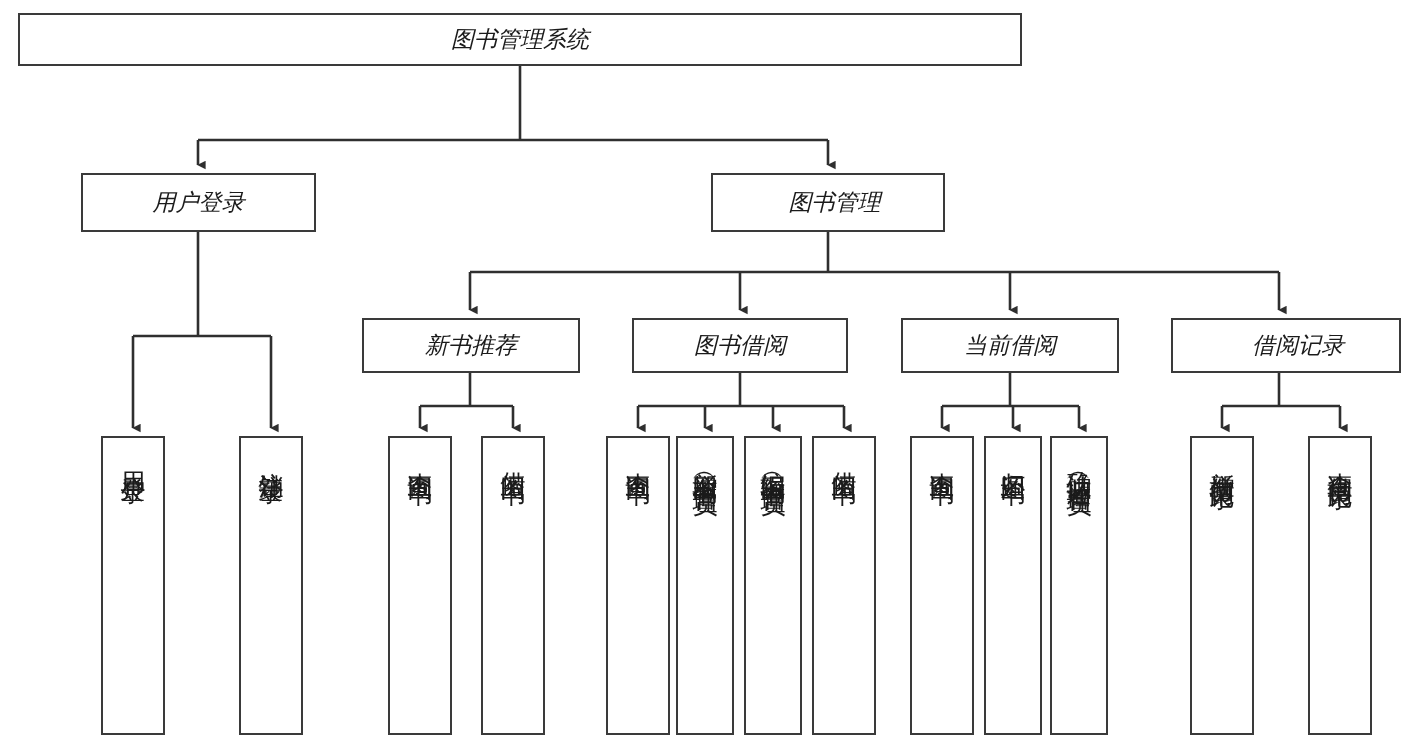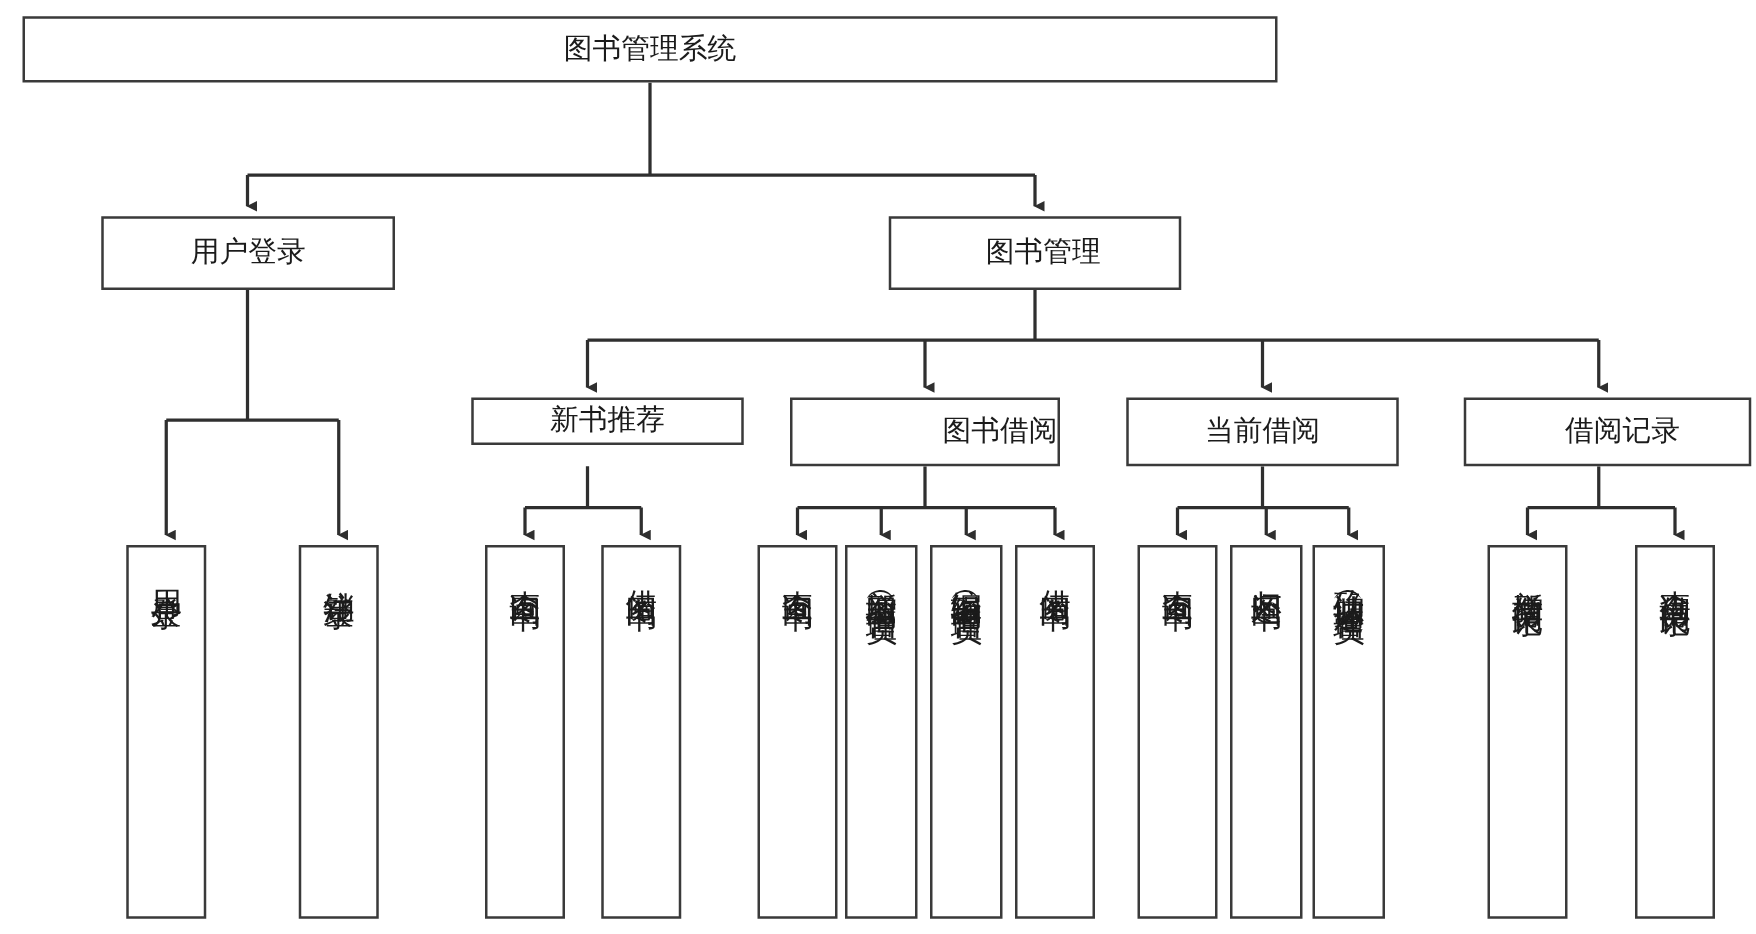--- a/index.html
+++ b/index.html
@@ -37,20 +37,21 @@
   }
   .node-label {
     color: #1b1b1b;
     text-align: center;
     line-height: 1.12;
     white-space: pre;
   }
   .node.horizontal .node-label {
     font-size: 23px;
     writing-mode: horizontal-tb;
+    font-style: italic;
   }
   .node.vertical {
     align-items: flex-start;
     padding-top: 14px;
   }
   .node.vertical .node-label {
     writing-mode: vertical-rl;
     text-orientation: upright;
     font-size: 25px;
     letter-spacing: 3px;
@@ -118,24 +119,24 @@
   <div id="node-layer">
       <div class="node horizontal" style="left: 18px; top: 13px; width: 1004px; height: 53px;">
         <span class="node-label">图书管理系统</span>
       </div>
       <div class="node horizontal" style="left: 81px; top: 173px; width: 235px; height: 59px;">
         <span class="node-label">用户登录</span>
       </div>
       <div class="node horizontal" style="left: 711px; top: 173px; width: 234px; height: 59px; padding-left: 13px;">
         <span class="node-label">图书管理</span>
       </div>
-      <div class="node horizontal" style="left: 377px; top: 318px; width: 218px; height: 38px;">
+      <div class="node horizontal" style="left: 362px; top: 318px; width: 218px; height: 55px;">
         <span class="node-label">新书推荐</span>
       </div>
-      <div class="node horizontal" style="left: 632px; top: 318px; width: 216px; height: 55px; justify-content: flex-end;">
+      <div class="node horizontal" style="left: 632px; top: 318px; width: 216px; height: 55px;">
         <span class="node-label">图书借阅</span>
       </div>
       <div class="node horizontal" style="left: 901px; top: 318px; width: 218px; height: 55px;">
         <span class="node-label">当前借阅</span>
       </div>
       <div class="node horizontal" style="left: 1171px; top: 318px; width: 230px; height: 55px; padding-left: 24px;">
         <span class="node-label">借阅记录</span>
       </div>
       <div class="node vertical" style="left: 101px; top: 436px; width: 64px; height: 299px;">
         <span class="node-label">用户登录</span>

